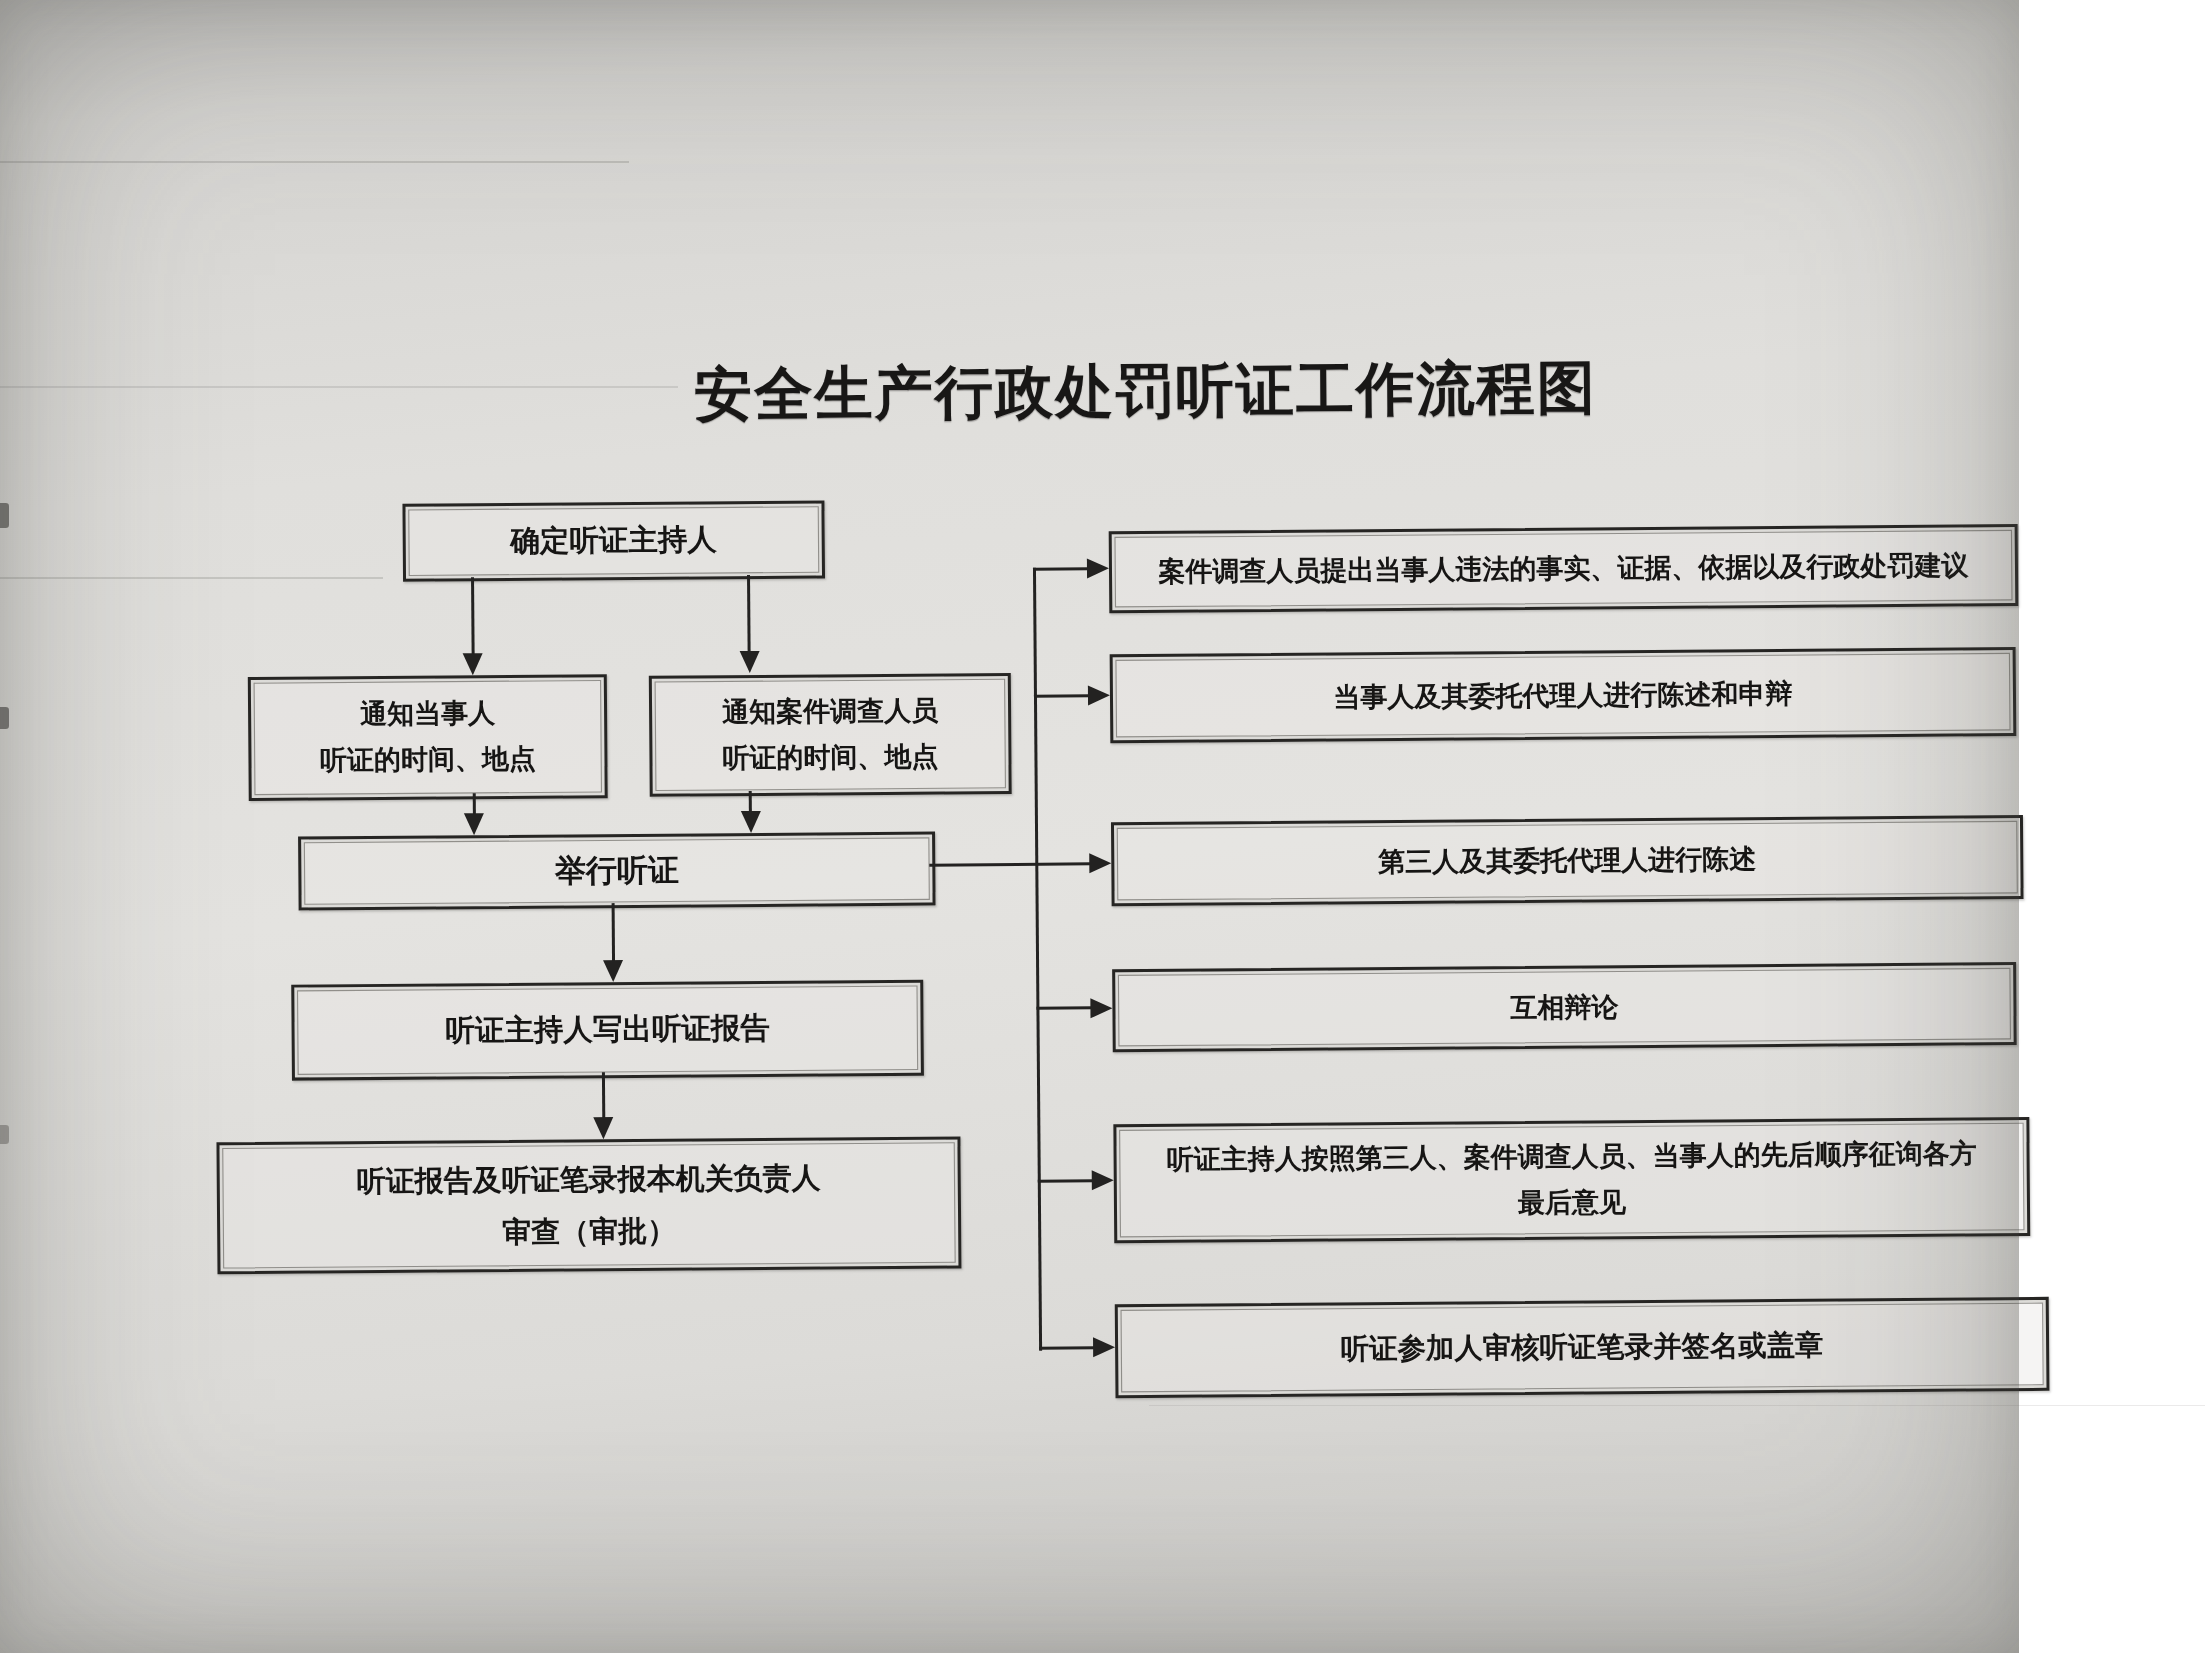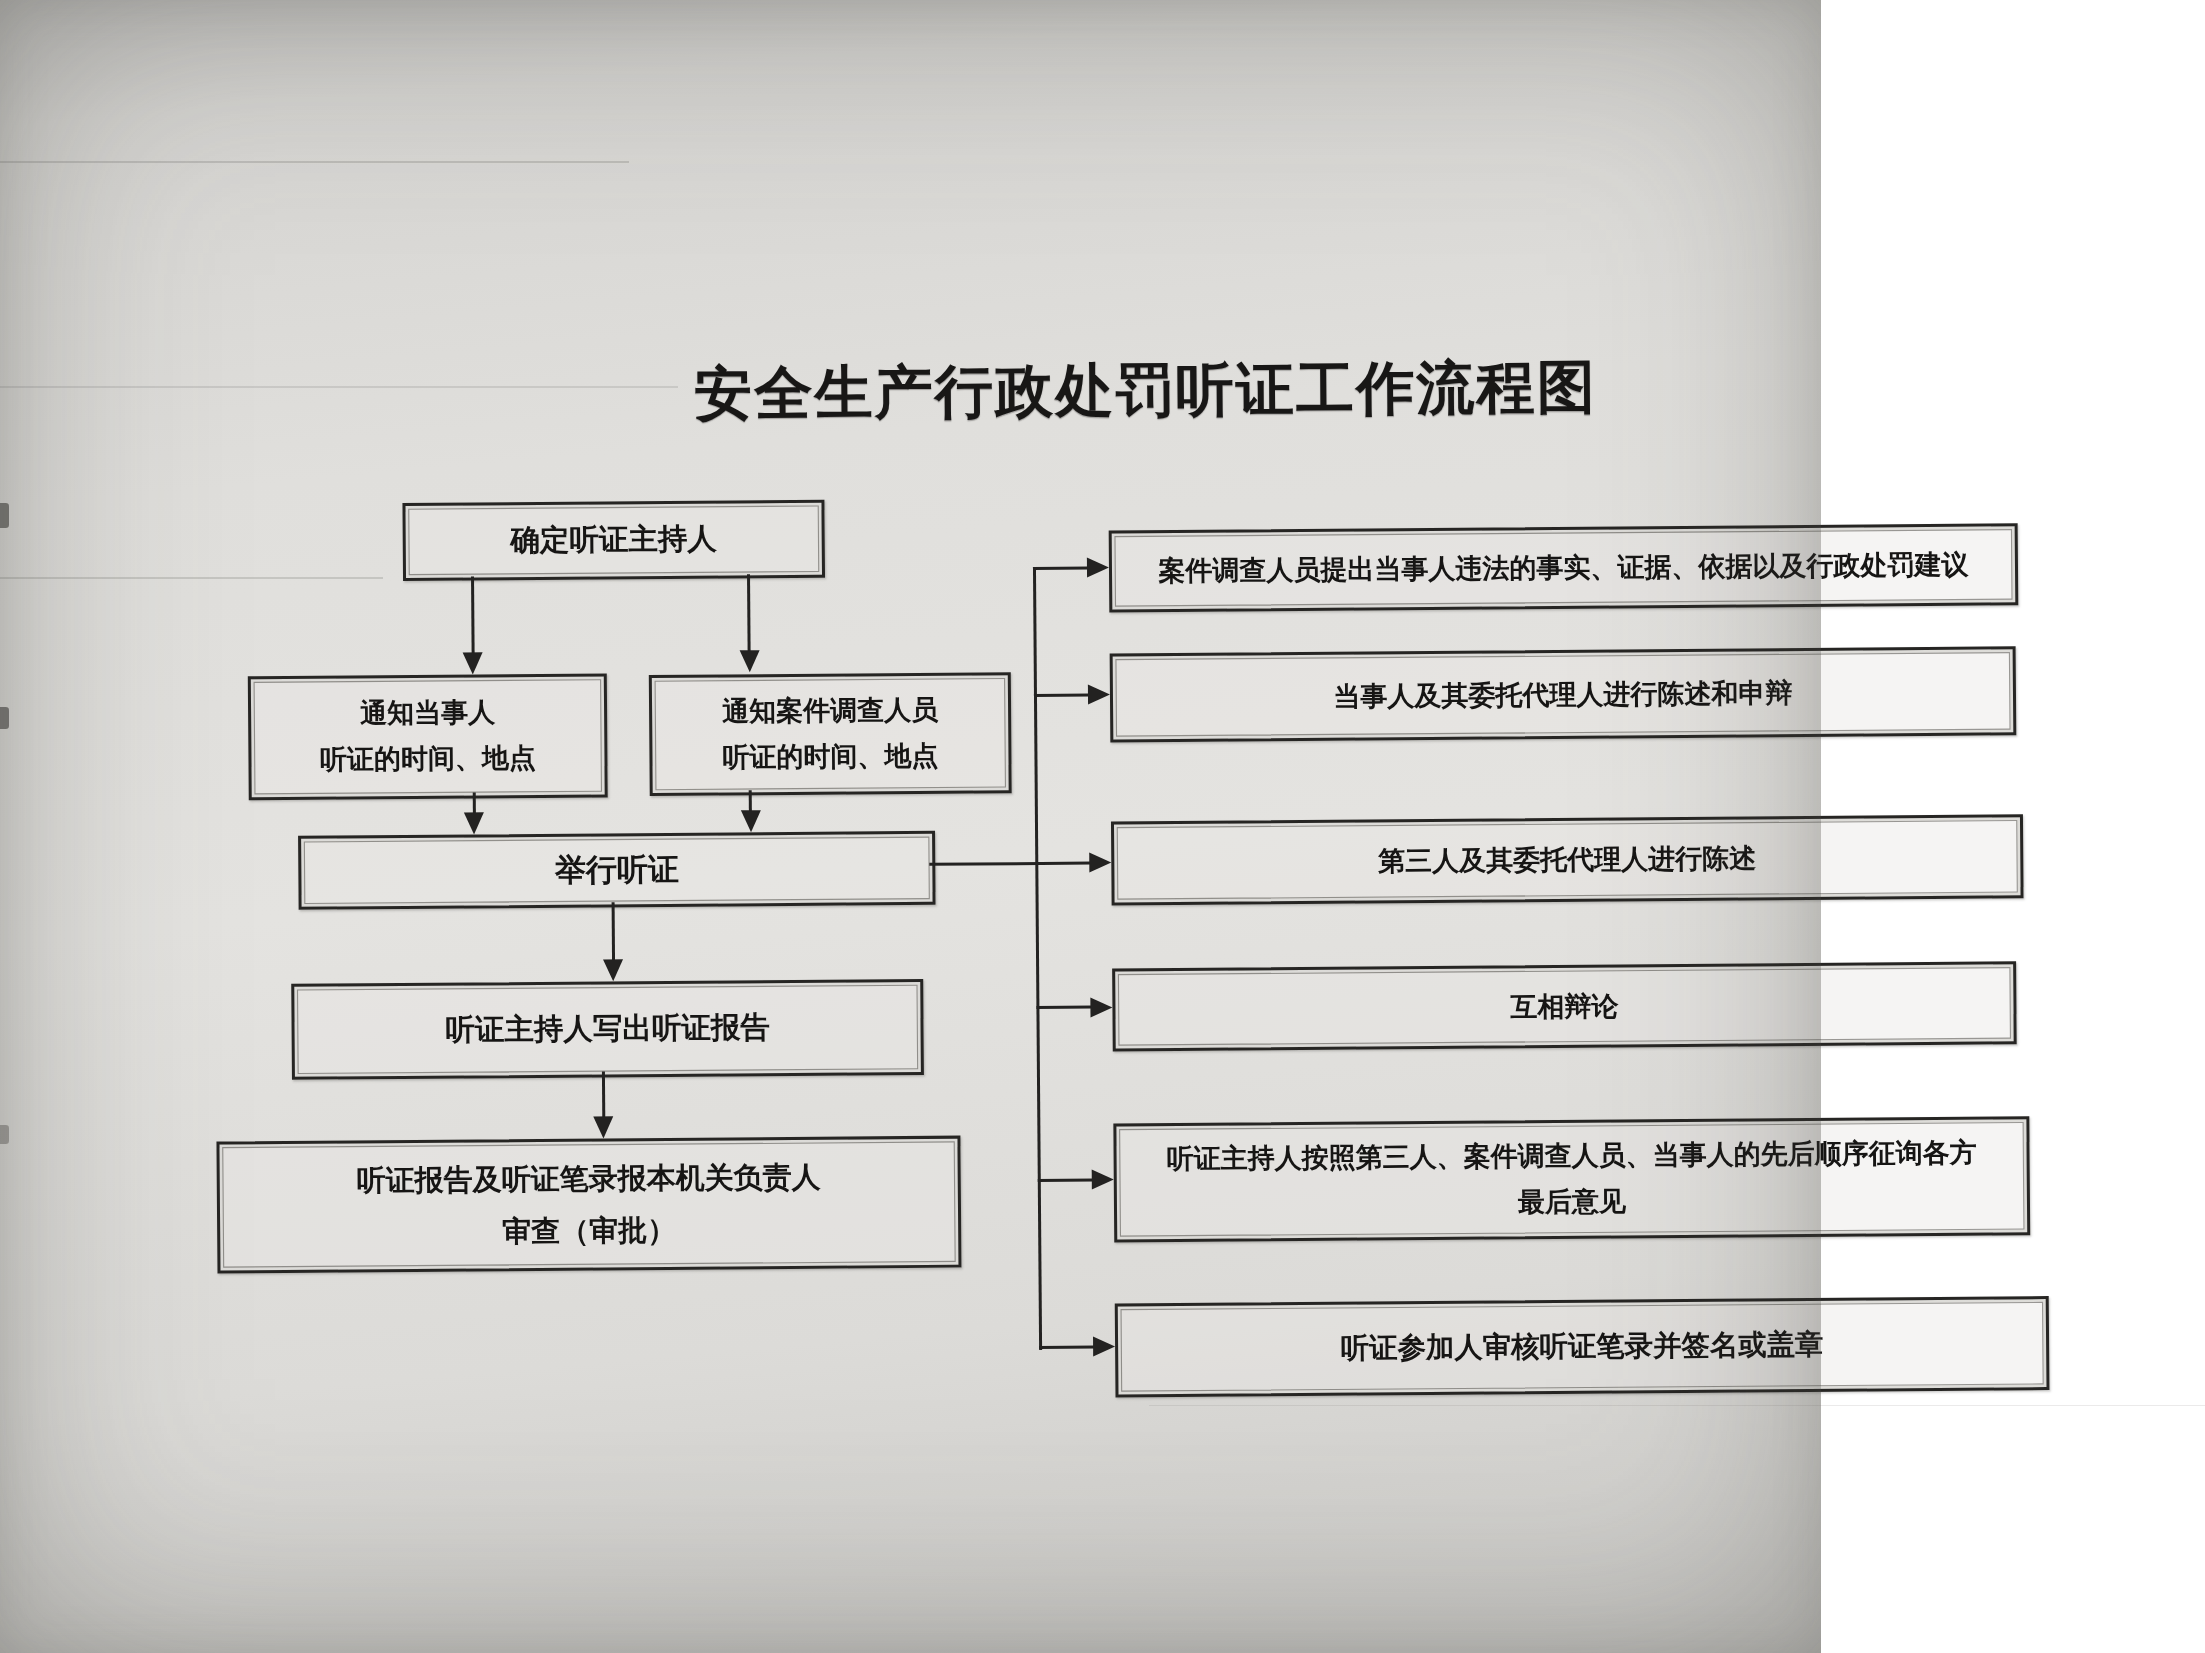--- a/index.html
+++ b/index.html
@@ -1,21 +1,21 @@
 <!DOCTYPE html>
 <html style="font-size:8.8px"><head>
 <meta charset="utf-8">
 <style>
   html,body{margin:0;padding:0;}
   body{
     width:2205px;height:1654px;overflow:hidden;
     font-family:"Liberation Sans","DejaVu Sans",sans-serif;
   }
   #canvas{
-    position:relative;width:1821px;height:1654px;
+    position:relative;width:2019px;height:1654px;
     background:linear-gradient(175deg,#c7c6c4 0%,#d6d5d2 7%,#e0dfdc 28%,#e4e3e0 52%,#dcdbd8 78%,#cbcac7 100%);
   }
   .vignette{
     position:absolute;inset:0;pointer-events:none;
     box-shadow:inset 0 0 230px rgba(72,70,66,0.38), inset 0 0 49px rgba(90,88,84,0.18);
   }
   .streak{position:absolute;pointer-events:none;}
   .edge-mark{position:absolute;left:0;width:8.8px;border-radius:0 3.3px 3.3px 0;background:rgba(38,36,34,0.55);}
   .sheet{
     position:absolute;inset:0;

